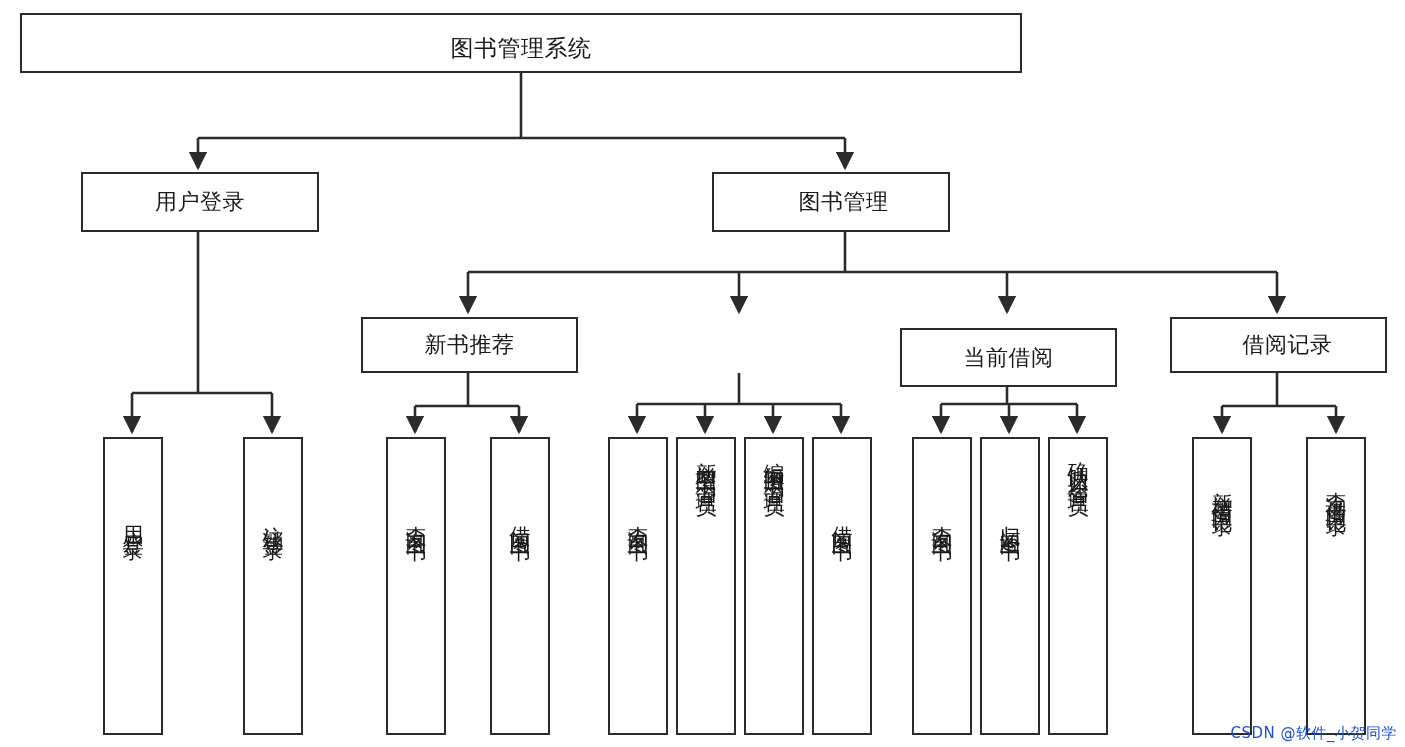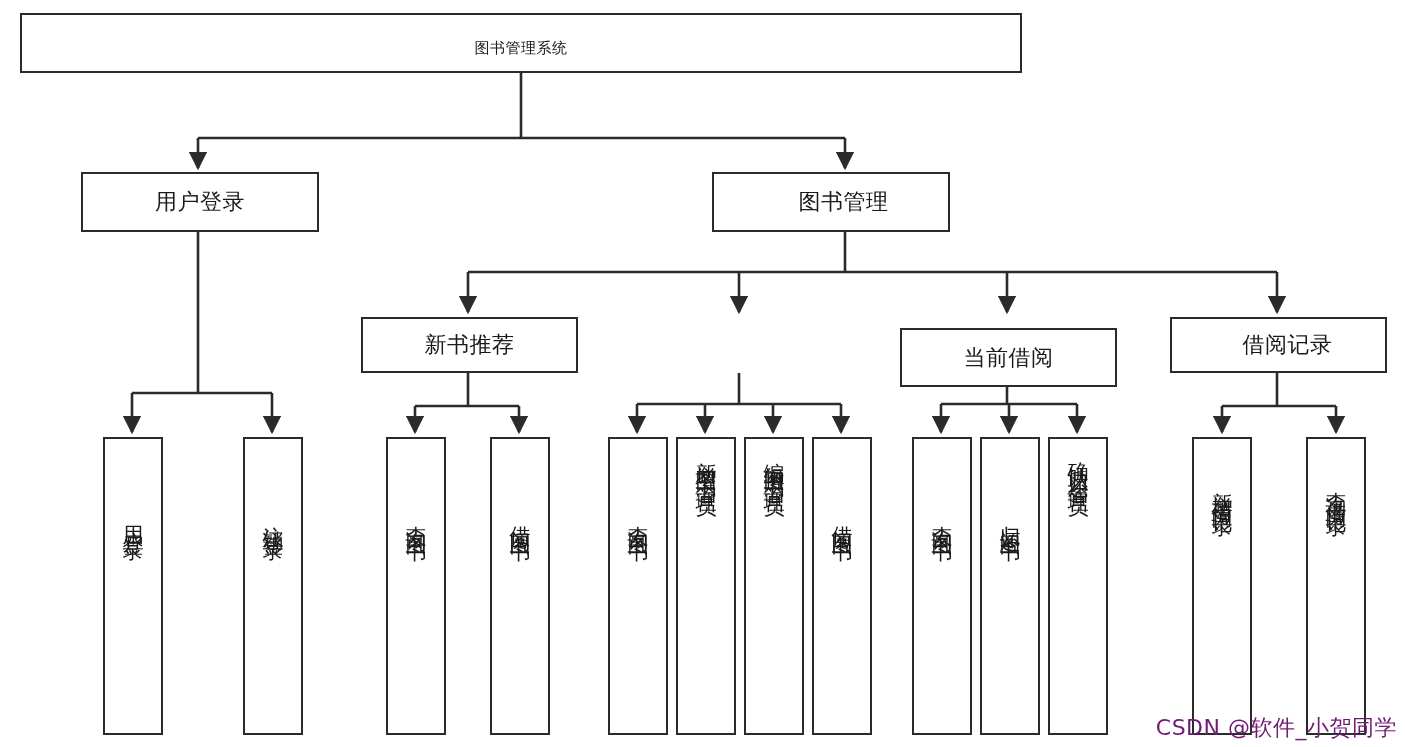--- a/index.html
+++ b/index.html
@@ -42,21 +42,21 @@
     text-align: center;
     line-height: 1.18;
     letter-spacing: 0.5px;
   }
   
   .node.h .node-label {
     font-size: 22px;
     white-space: nowrap;
   }
   #node-root .node-label {
-    font-size: 15px;
+    font-size: 23px;
     margin-top: 12px;
   }
   
   .node.v {
     align-items: flex-start;
     justify-content: center;
     padding-top: 6px;
   }
   .node.v .node-label {
     writing-mode: vertical-rl;
@@ -70,22 +70,22 @@
   .node.v.mid .node-label {
     margin-top: 64px;
   }
   .node.v.mid2 .node-label {
     margin-top: 30px;
   }
   .watermark {
     position: absolute;
     right: 8px;
     bottom: 4px;
-    font-size: 22px;
-    color: #701a75;
+    font-size: 15px;
+    color: #1d4ed8;
     z-index: 5;
     white-space: nowrap;
     letter-spacing: 0.5px;
   }
 </style>
 </head>
 <body>
 
 <div id="diagram-root">
 

